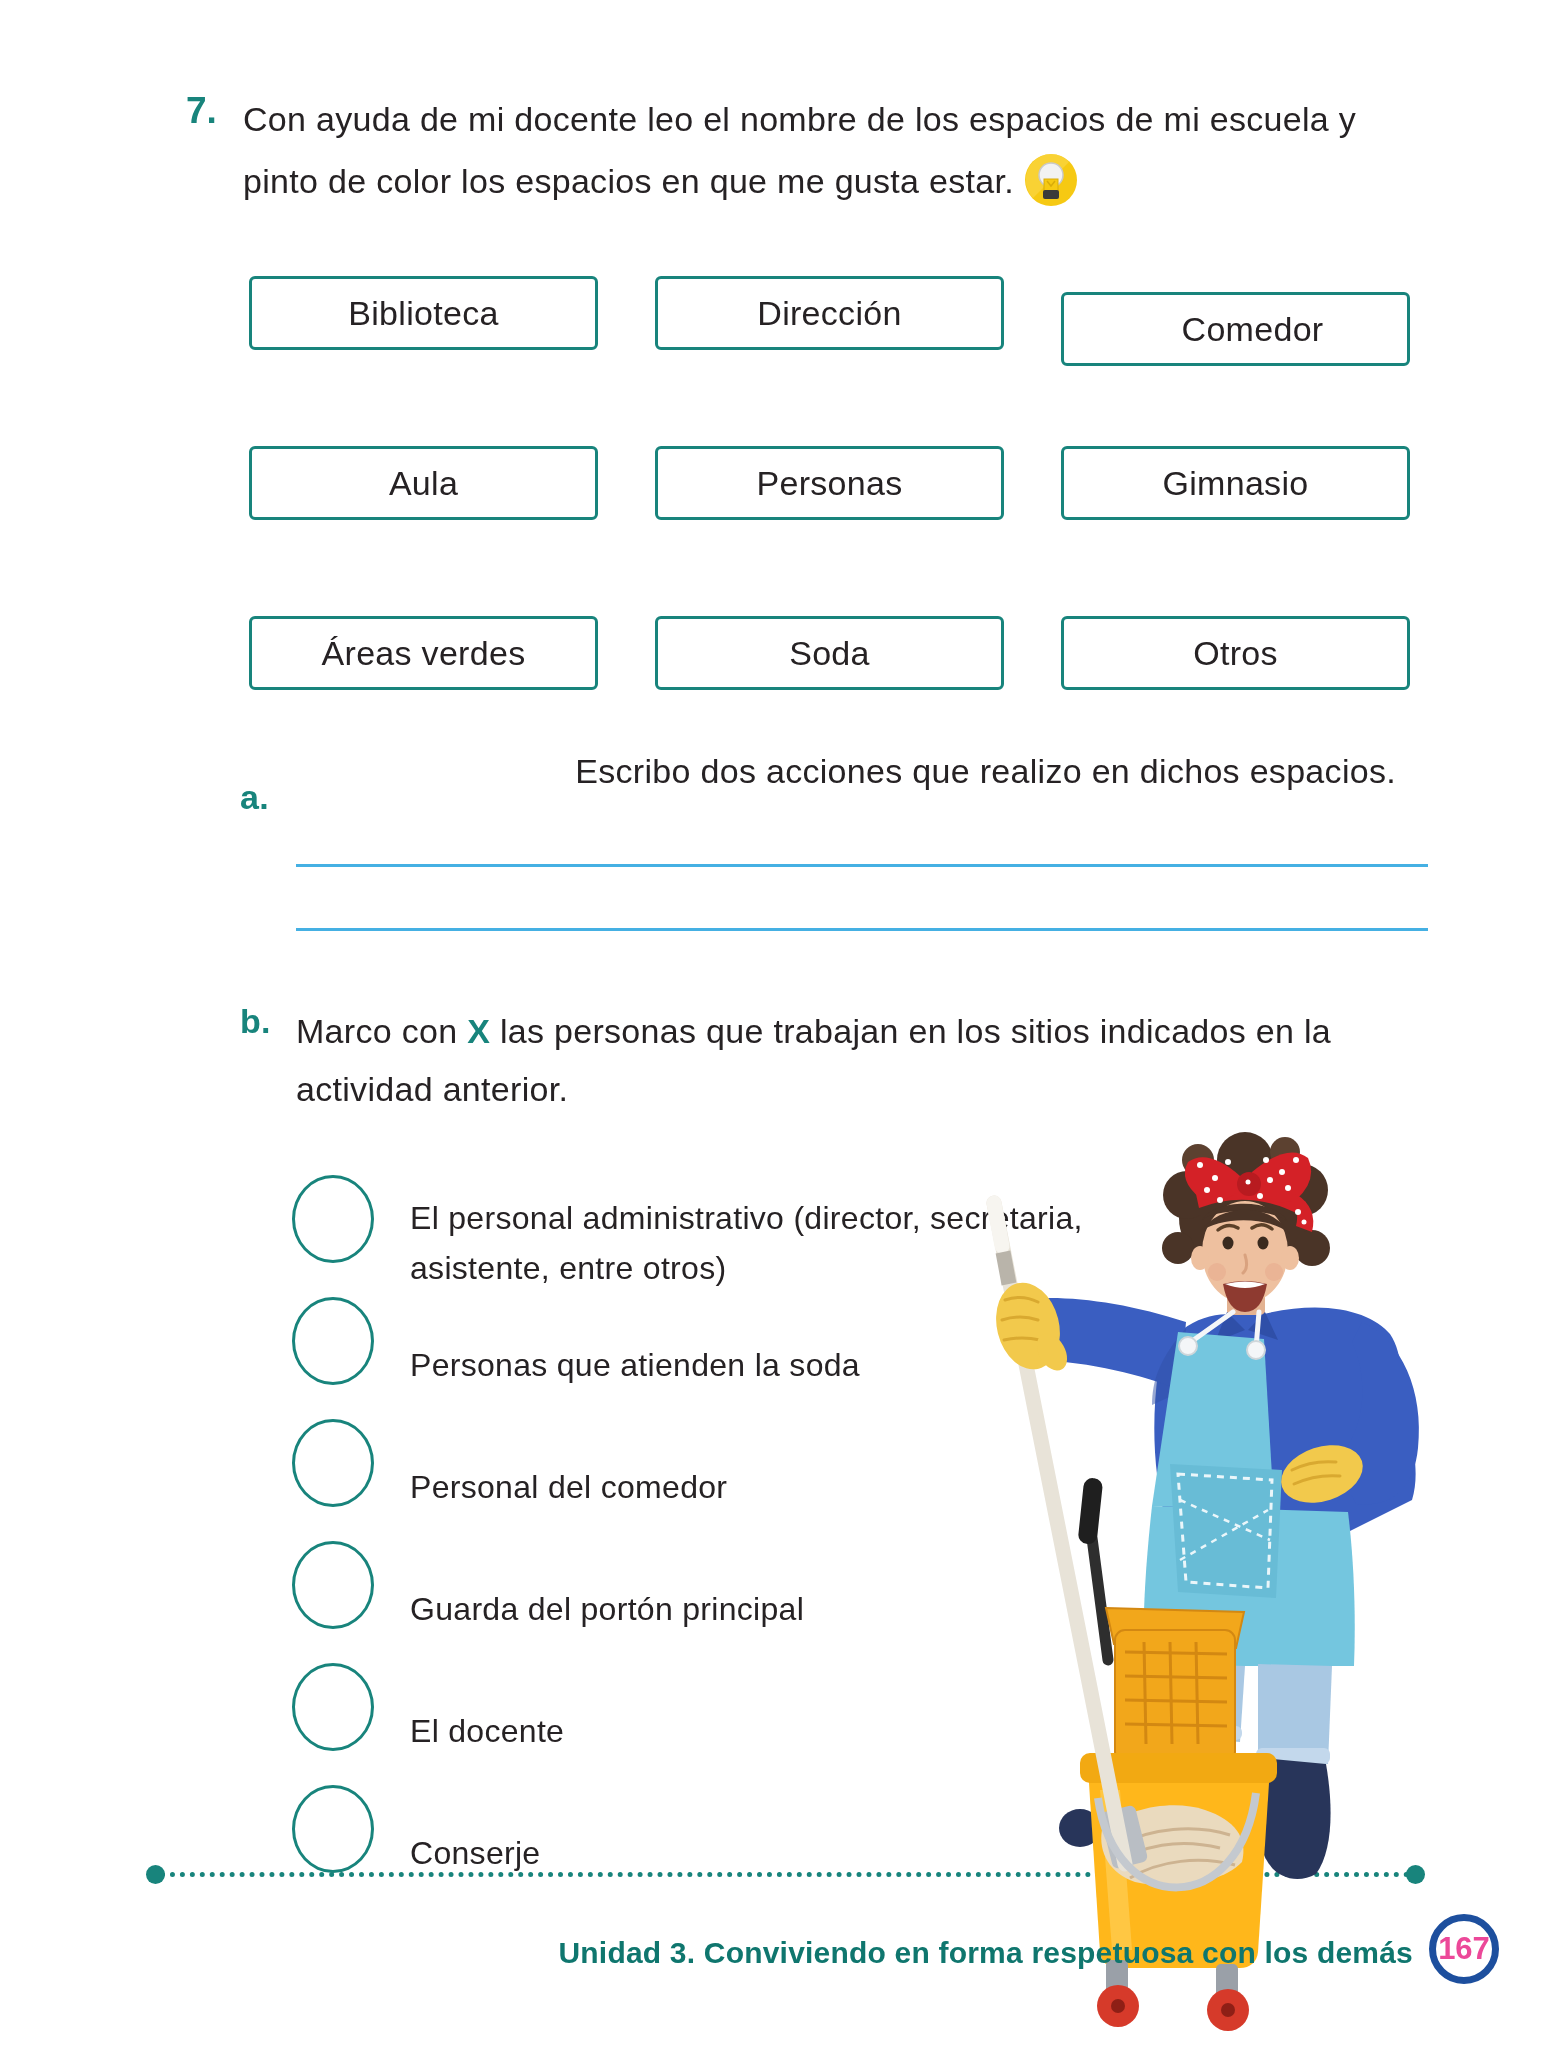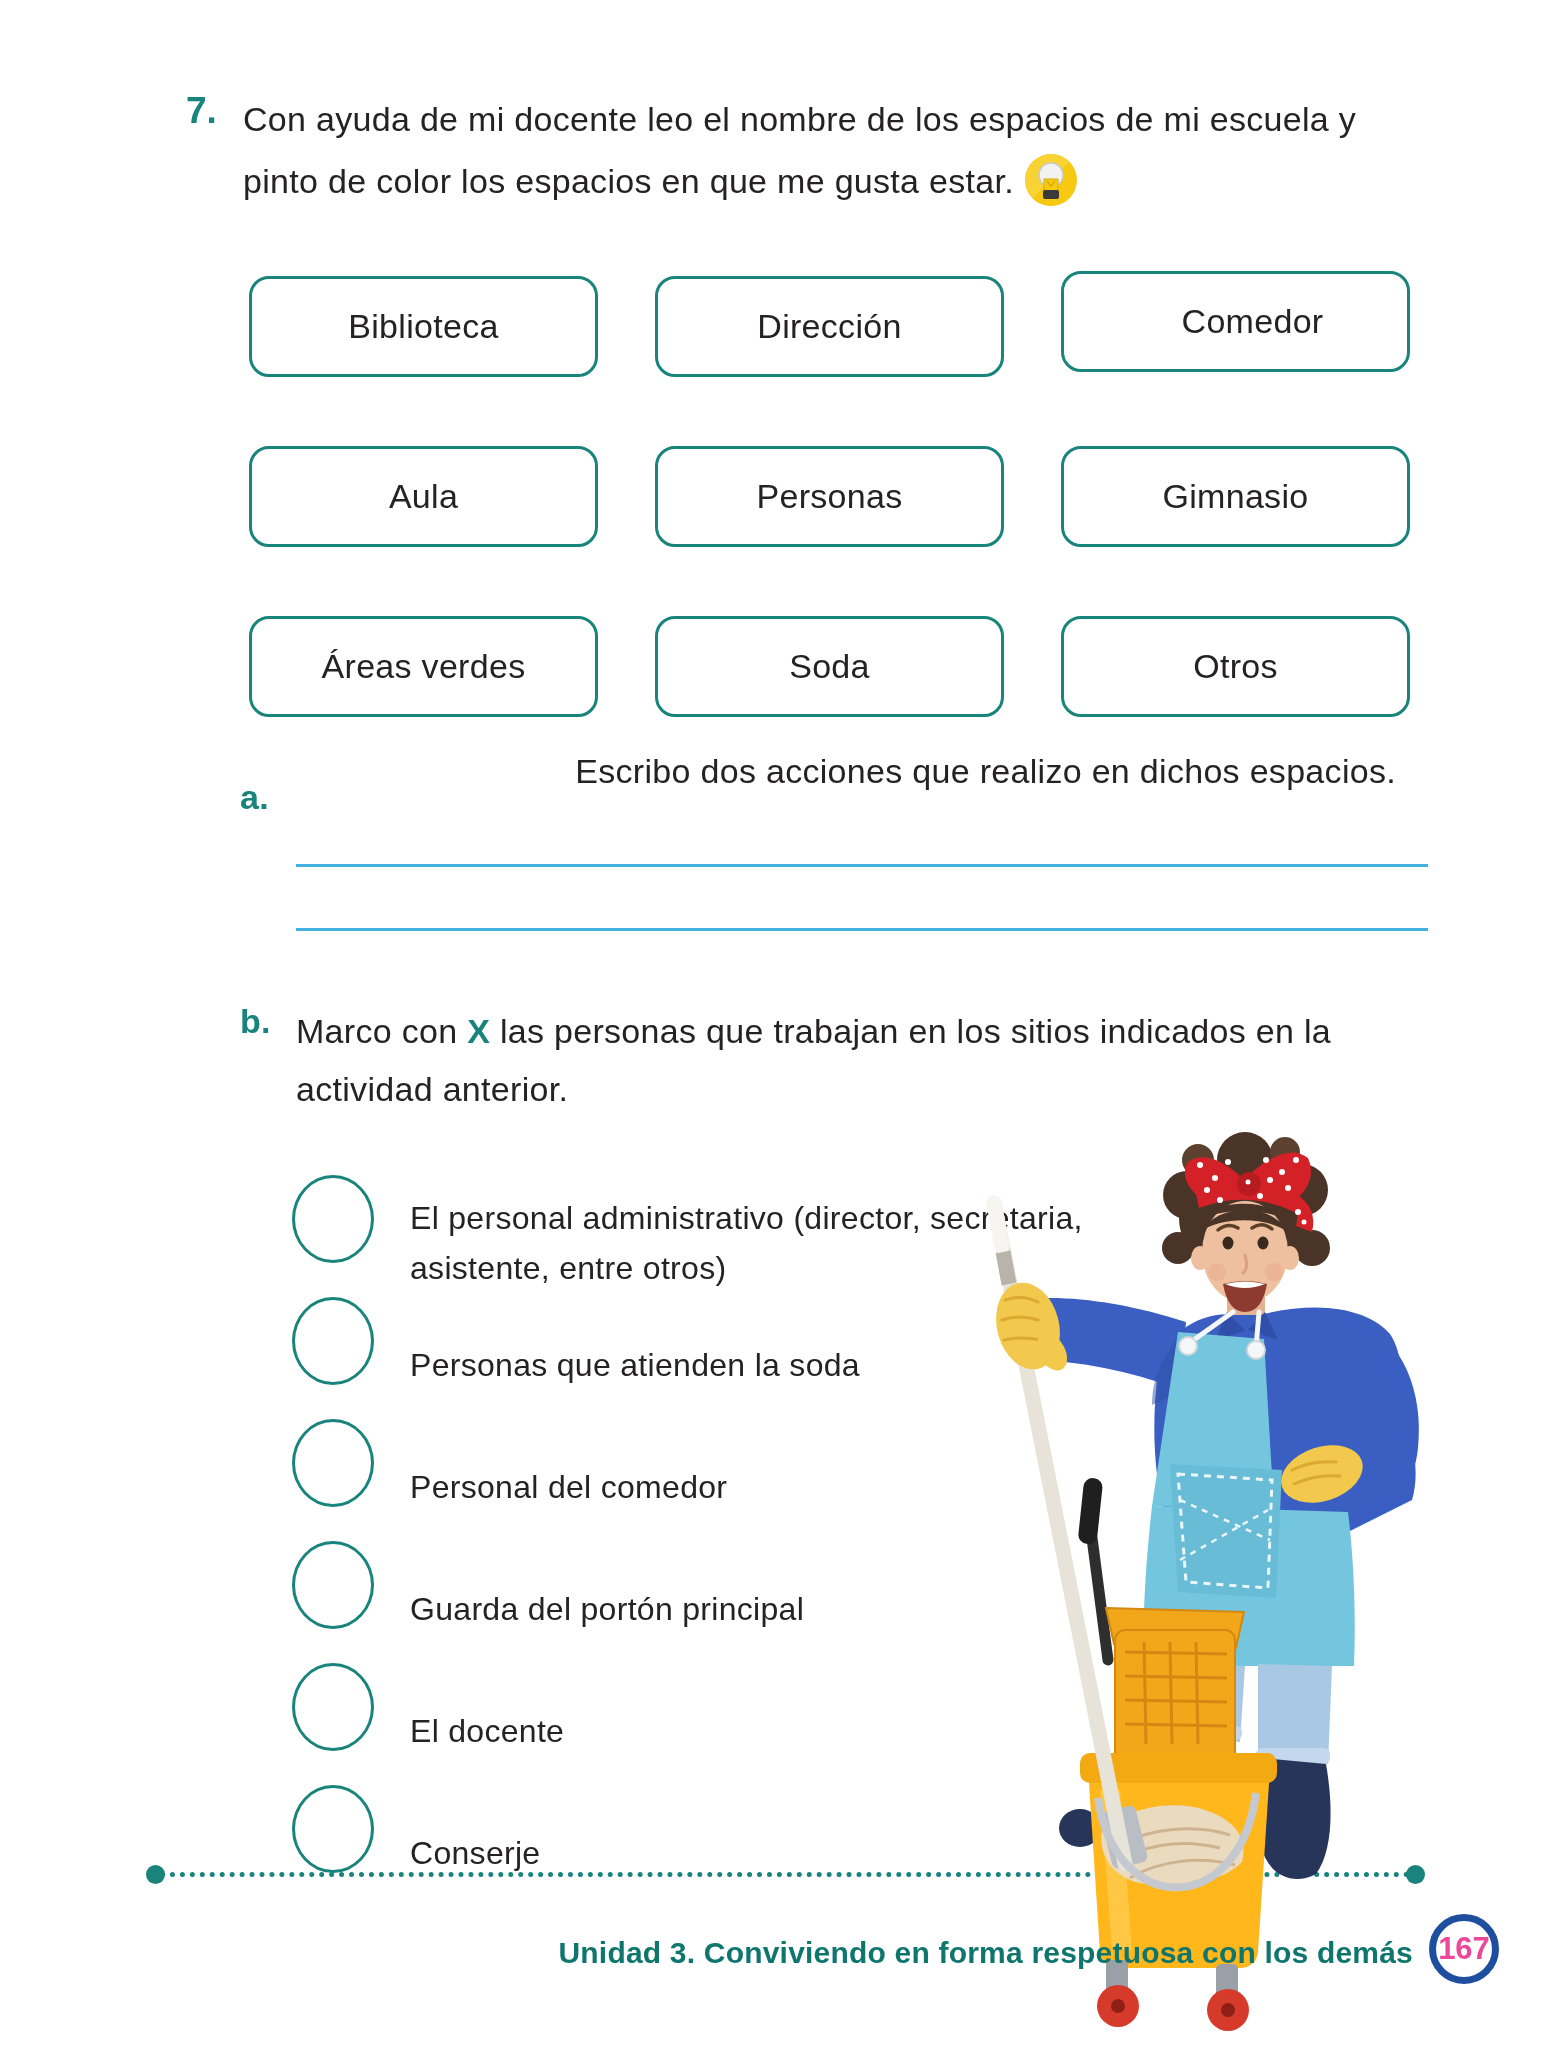--- a/index.html
+++ b/index.html
@@ -14,22 +14,22 @@
     position:absolute; left:186px; top:90px;
     font-size:37px; font-weight:bold; color:#18847C;
   }
   .instruction {
     position:absolute; left:243px; top:88px; width:1125px;
     font-size:34px; line-height:62px; letter-spacing:.3px;
   }
   .bulb { display:inline-block; width:54px; height:54px; vertical-align:-14px; margin-left:10px; }
   
   .space-box {
-    position:absolute; width:349px; height:101px;
-    border:3px solid #18847C; border-radius:20px;
+    position:absolute; width:349px; height:74px;
+    border:3px solid #18847C; border-radius:6px;
     display:flex; align-items:center; justify-content:center;
     font-size:34px; letter-spacing:.3px; background:#fff;
   }
   
   .part-label {
     position:absolute; font-size:34px; font-weight:bold; color:#18847C; letter-spacing:.3px;
   }
   .part-text {
     position:absolute; font-size:34px; letter-spacing:.3px; line-height:58px;
   }
@@ -77,21 +77,21 @@
       <circle cx="27" cy="27" r="26" fill="#F6C913"></circle>
       <path d="M27 1 A26 26 0 0 1 45 9 L9 45 A26 26 0 0 1 27 1 Z" fill="#FBD84B" opacity="0.6"></path>
       <circle cx="27" cy="22" r="12" fill="#F2F2F2" stroke="#C9C9C9" stroke-width="1.5"></circle>
       <rect x="20" y="26" width="14" height="12" fill="#F6C913" stroke="#D8AC0A" stroke-width="1"></rect>
       <path d="M23 28 L27 33 L31 28" stroke="#D8AC0A" stroke-width="1.5" fill="none"></path>
       <rect x="19" y="37" width="16" height="9" rx="2" fill="#3A3A3A"></rect>
     </svg></span></div>
 
   <div class="space-box" style="left:249px; top:276px;">Biblioteca</div>
   <div class="space-box" style="left:655px; top:276px;">Dirección</div>
-  <div class="space-box" style="left:1061px; top:271px;padding-left:34px;">Comedor</div>
+  <div class="space-box" style="left:1061px; top:292px;padding-left:34px;">Comedor</div>
   <div class="space-box" style="left:249px; top:446px;">Aula</div>
   <div class="space-box" style="left:655px; top:446px;">Personas</div>
   <div class="space-box" style="left:1061px; top:446px;">Gimnasio</div>
   <div class="space-box" style="left:249px; top:616px;">Áreas verdes</div>
   <div class="space-box" style="left:655px; top:616px;">Soda</div>
   <div class="space-box" style="left:1061px; top:616px;">Otros</div>
 
   <div class="part-label" style="left:240px; top:778px;">a.</div>
   <div class="part-text" style="left:296px; top:742px; width:1100px;text-align:right;">Escribo dos acciones que realizo en dichos espacios.</div>
   <div class="write-line" style="top:864px;"></div>

